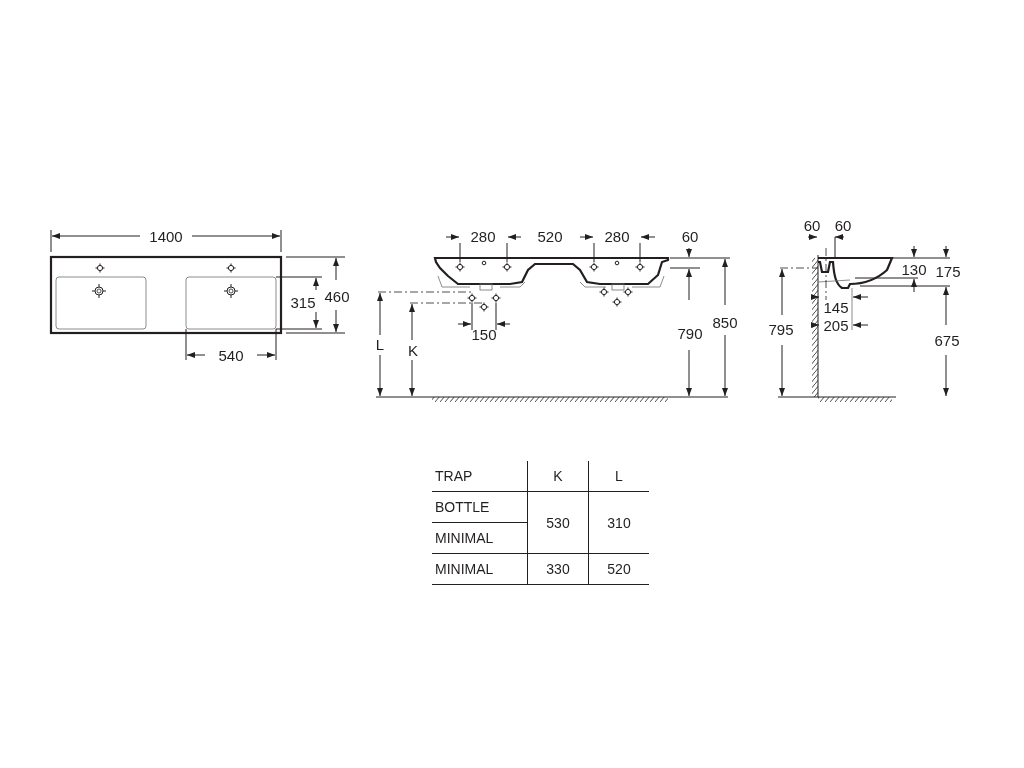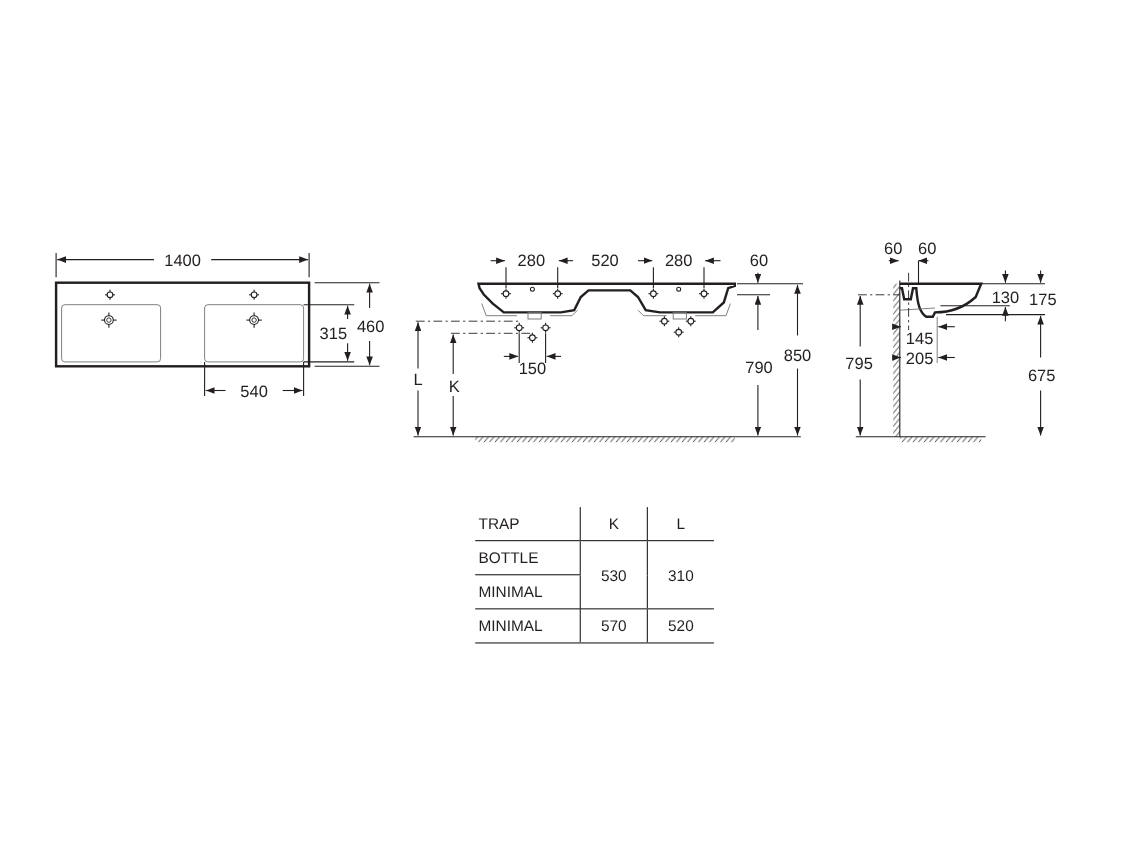--- a/index.html
+++ b/index.html
@@ -201,17 +201,17 @@
   <tr>
     <td class="n h">BOTTLE</td>
     <td class="c" rowspan="2" style="border-bottom:1px solid #231f20;">530</td>
     <td class="c" rowspan="2" style="border-bottom:1px solid #231f20;">310</td>
   </tr>
   <tr>
     <td class="n h">MINIMAL</td>
   </tr>
   <tr class="last">
     <td class="n">MINIMAL</td>
-    <td class="c">570</td>
+    <td class="c">330</td>
     <td class="c">520</td>
   </tr>
 </tbody>
   </table>
 
 </body></html>

